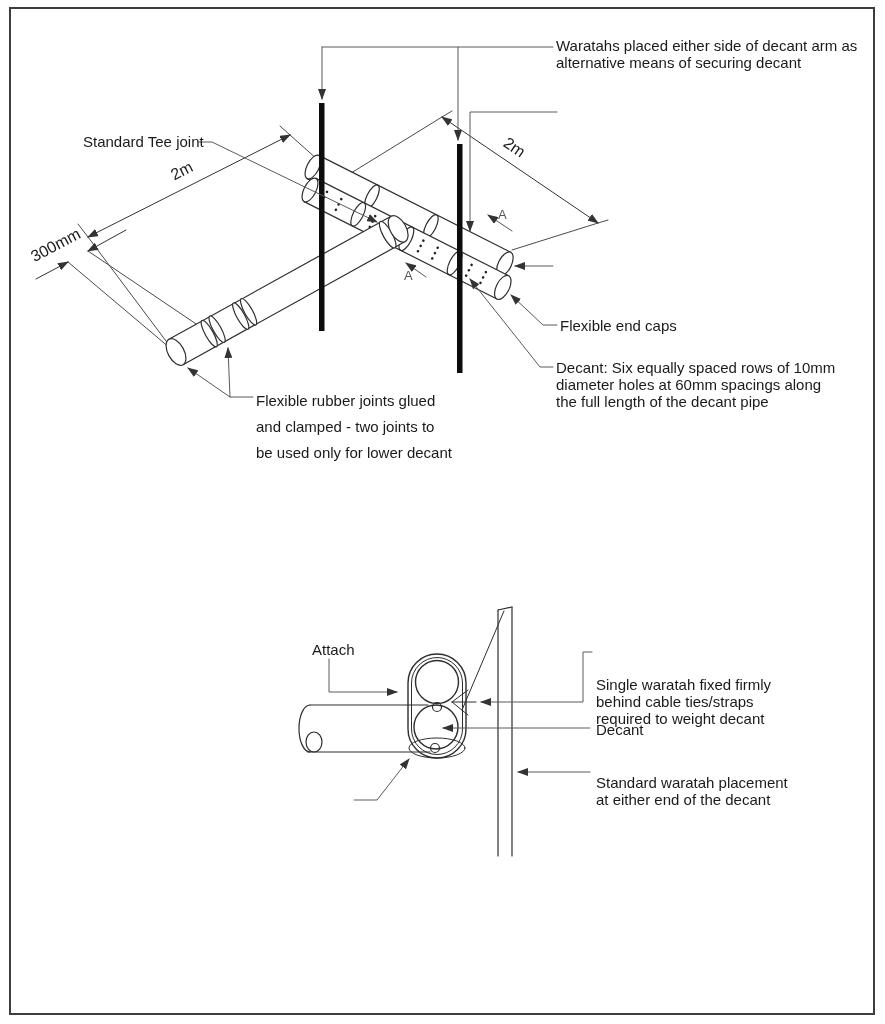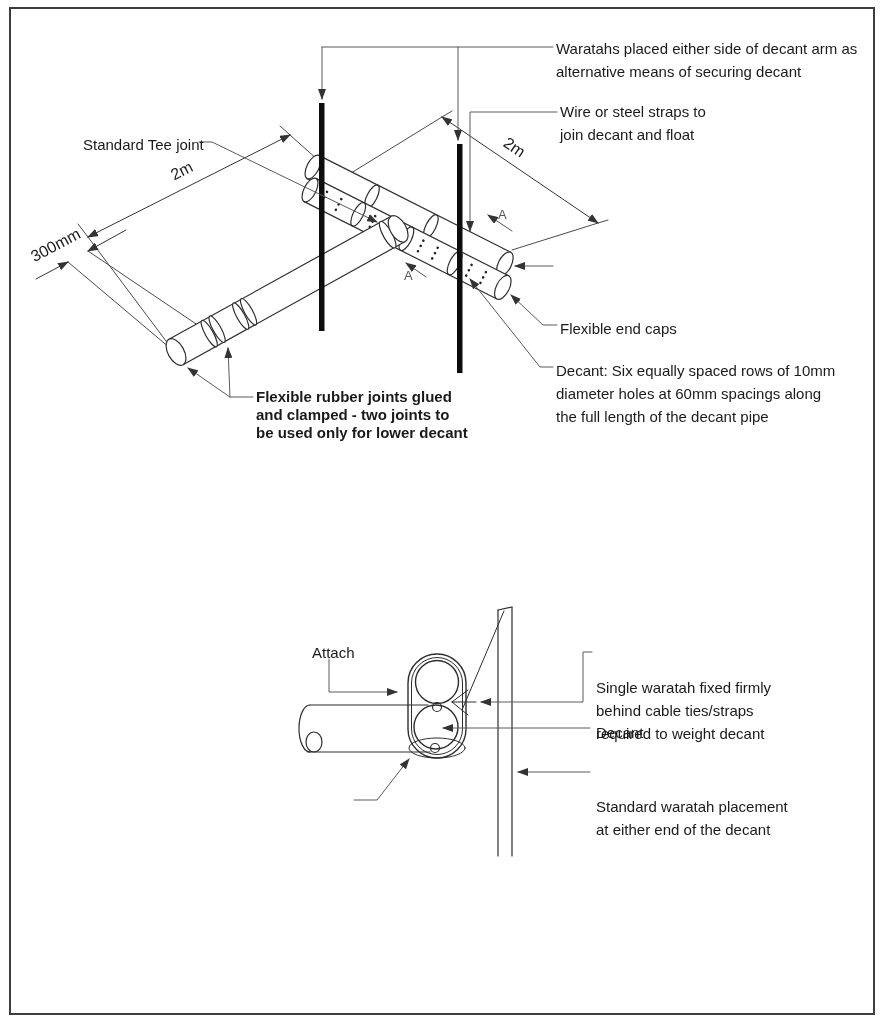--- a/index.html
+++ b/index.html
@@ -1,23 +1,23 @@
 <!DOCTYPE html>
 <html><head>
 <meta charset="utf-8">
 <style>
   html,body{margin:0;padding:0;background:#fff;}
   #sheet{position:relative;width:885px;height:1024px;background:#ffffff;
          font-family:"Liberation Sans", sans-serif;overflow:hidden;}
   #border-frame{position:absolute;left:9px;top:7px;width:866px;height:1008px;
          border:2px solid #3d3d3d;box-sizing:border-box;}
   svg{position:absolute;left:0;top:0;}
-  .lbl{position:absolute;font-size:15px;line-height:23px;color:#1a1a1a;
+  .lbl{position:absolute;font-size:15px;line-height:17px;color:#1a1a1a;
        white-space:pre-line;}
-  .lbl.wide-lh{line-height:18px;font-weight:bold;}
+  .lbl.wide-lh{line-height:26px;}
   .dim{position:absolute;font-size:16px;color:#1a1a1a;transform-origin:left top;}
   .secA{position:absolute;font-size:13px;color:#555;}
 </style>
 </head>
 <body>
 
 <div id="sheet">
   <div id="border-frame"></div>
 
   <svg width="885" height="1024" viewBox="0 0 885 1024">
@@ -163,22 +163,20 @@
         <path d="M590,728 L443,728" marker-end="url(#ah)"></path>
         <path d="M590,772 L518,772" marker-end="url(#ah)"></path>
         <path d="M354,800 L377,800 L409,759" marker-end="url(#ah)"></path>
       </g>
     </g>
   </svg>
 
   <div class="lbl" style="left:556px;top:37px;width:312px">Waratahs placed either side of decant arm as
 alternative means of securing decant</div>
 
-  <div class="lbl" style="left:560px;top:100px;width:200px">Wire or steel straps to
-join decant and float</div>
 
   <div class="lbl" style="left:83px;top:133px;width:140px">Standard Tee joint</div>
 
   <div class="dim" style="left:168px;top:168px;transform:rotate(-27deg)">2m</div>
 
   <div class="dim" style="left:28px;top:250px;transform:rotate(-28deg)">300mm</div>
 
   <div class="dim" style="left:510px;top:134px;transform:rotate(34deg)">2m</div>
 
   <div class="secA" style="left:498px;top:207px">A</div>
@@ -197,16 +195,16 @@
 be used only for lower decant</div>
 
   <div class="lbl" style="left:312px;top:641px;width:60px">Attach</div>
 
   <div class="lbl" style="left:596px;top:676px;width:210px">Single waratah fixed firmly
 behind cable ties/straps
 required to weight decant</div>
 
   <div class="lbl" style="left:596px;top:721px;width:100px">Decant</div>
 
-  <div class="lbl" style="left:596px;top:795px;width:220px">Standard waratah placement
+  <div class="lbl" style="left:596px;top:774px;width:220px">Standard waratah placement
 at either end of the decant</div>
 
 </div>
 
 </body></html>

